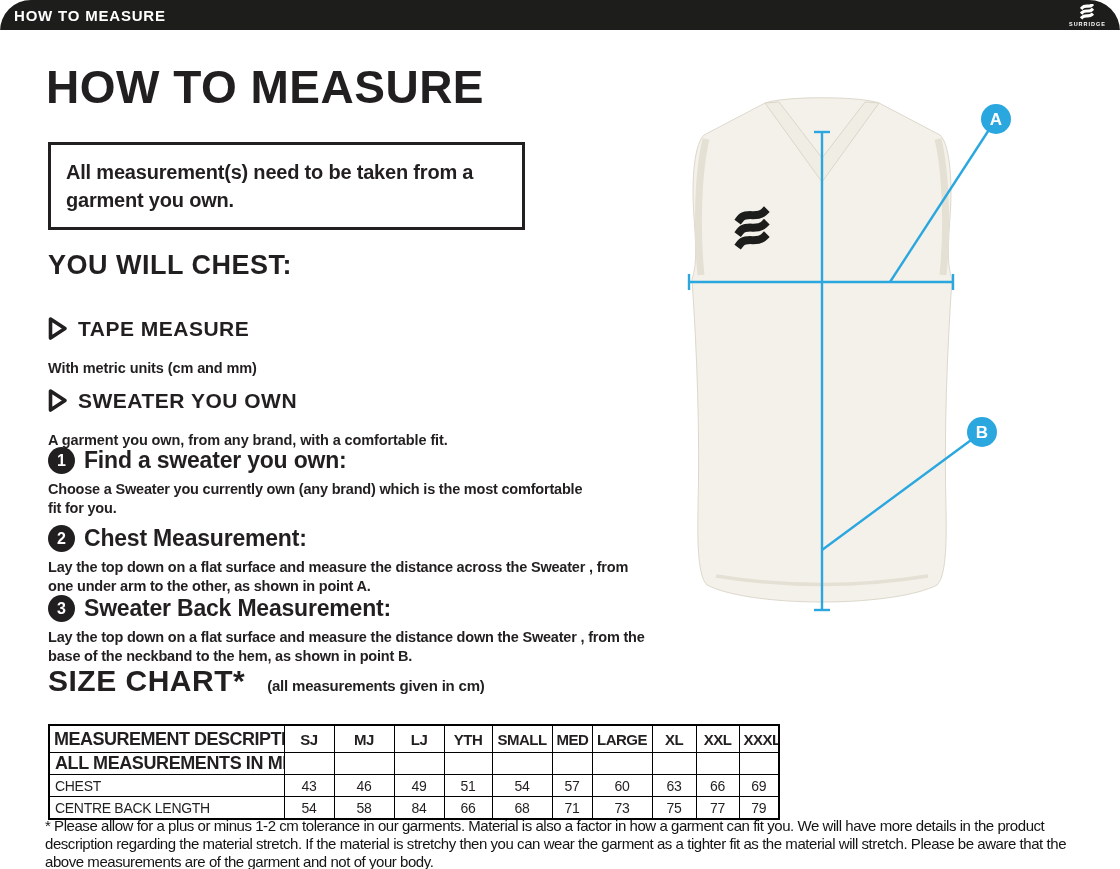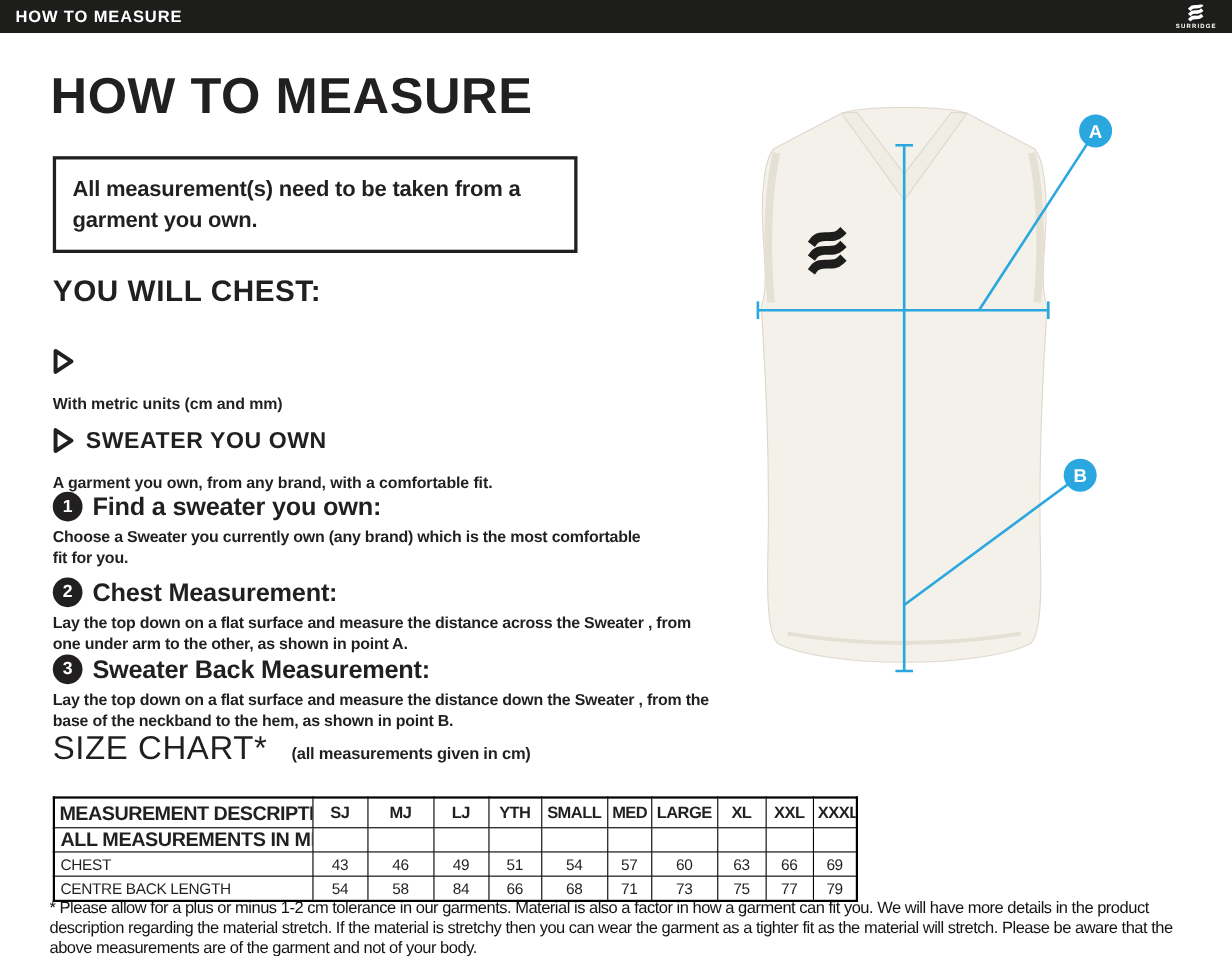--- a/index.html
+++ b/index.html
@@ -1,19 +1,19 @@
 <!DOCTYPE html>
 <html style="--accent: #2ba7e0; --ink: #221f20;"><head>
 <meta charset="utf-8">
 <style>
   :root{ --accent:#2ba7e0; --ink:#221f20; }
   html,body{margin:0;padding:0;background:#fff;}
   #page{
     position:relative; width:1120px; height:869px; background:#fff;
-    font-family:"Liberation Sans", sans-serif; color:var(--ink); overflow:hidden;
+    font-family:"Liberation Sans", sans-serif; color:var(--ink); overflow:hidden;border-radius:31px;
   }
   
   .topbar{position:absolute;left:0;top:0;width:1120px;height:30px;background:#1d1d1b;
     display:flex;align-items:center;justify-content:space-between;box-sizing:border-box;padding:0 10px 0 14px;}
   .topbar-title{color:#fff;font-weight:bold;font-size:15px;letter-spacing:0.8px;}
   .brand{display:flex;flex-direction:column;align-items:center;gap:1px;margin-right:4px;}
   .brand-text{color:#fff;font-size:5.5px;font-weight:bold;letter-spacing:1px;}
   
   .h1{position:absolute;left:46px;top:64px;font-size:46px;font-weight:bold;letter-spacing:0.5px;line-height:1;}
   
@@ -27,21 +27,21 @@
   .need-sub{margin-top:19px;font-size:14.5px;font-weight:bold;letter-spacing:-0.1px;}
   
   .step{position:absolute;left:48px;}
   .step-head{display:flex;align-items:center;gap:9px;}
   .badge{width:27px;height:27px;border-radius:50%;background:var(--ink);color:#fff;
     display:flex;align-items:center;justify-content:center;font-size:16px;font-weight:bold;flex:0 0 27px;}
   .step-title{font-size:23px;font-weight:bold;letter-spacing:-0.2px;}
   .step-body{margin-top:6px;font-size:14.5px;font-weight:bold;line-height:19px;letter-spacing:-0.2px;}
   
   .sizechart-head{position:absolute;left:48px;top:664px;}
-  .sizechart-title{font-size:30px;font-weight:normal;letter-spacing:0.5px;}
+  .sizechart-title{font-size:30px;font-weight:bold;letter-spacing:0.5px;}
   .sizechart-sub{font-size:15px;font-weight:bold;margin-left:22px;letter-spacing:-0.2px;}
   
   table.size{position:absolute;left:48px;top:724px;width:730px;border-collapse:collapse;table-layout:fixed;
     border:2.5px solid #000;}
   table.size th, table.size td{border:1.5px solid #000;padding:0 4px;overflow:hidden;white-space:nowrap;}
   table.size th{height:26px;font-size:15px;font-weight:bold;text-align:center;letter-spacing:-0.5px;}
   table.size th.desc{font-size:18px;text-align:center;letter-spacing:-0.5px;}
   table.size td{height:21px;font-size:14px;text-align:center;letter-spacing:-0.3px;}
   table.size td.desc{text-align:left;padding-left:5px;}
   table.size tr.metric td{height:17px;font-size:18px;font-weight:bold;letter-spacing:-0.4px;margin-left:40px;}
@@ -77,20 +77,21 @@
     <span>All measurement(s) need to be taken from a garment you own.</span>
   </div>
 
   <div class="h2">YOU WILL CHEST:</div>
 
   <div class="need" style="top:316px;">
     <div class="need-head">
       <svg width="20" height="25" viewBox="0 0 20 25" aria-hidden="true">
         <polygon points="2.5,3 17,12.5 2.5,22" fill="none" stroke="#221f20" stroke-width="3.6" stroke-linejoin="round"></polygon>
       </svg>
+      <span class="need-title">TAPE MEASURE</span>
     </div>
     <div class="need-sub">With metric units (cm and mm)</div>
   </div>
 
   <div class="need" style="top:388px;">
     <div class="need-head">
       <svg width="20" height="25" viewBox="0 0 20 25" aria-hidden="true">
         <polygon points="2.5,3 17,12.5 2.5,22" fill="none" stroke="#221f20" stroke-width="3.6" stroke-linejoin="round"></polygon>
       </svg>
       <span class="need-title">SWEATER YOU OWN</span>

